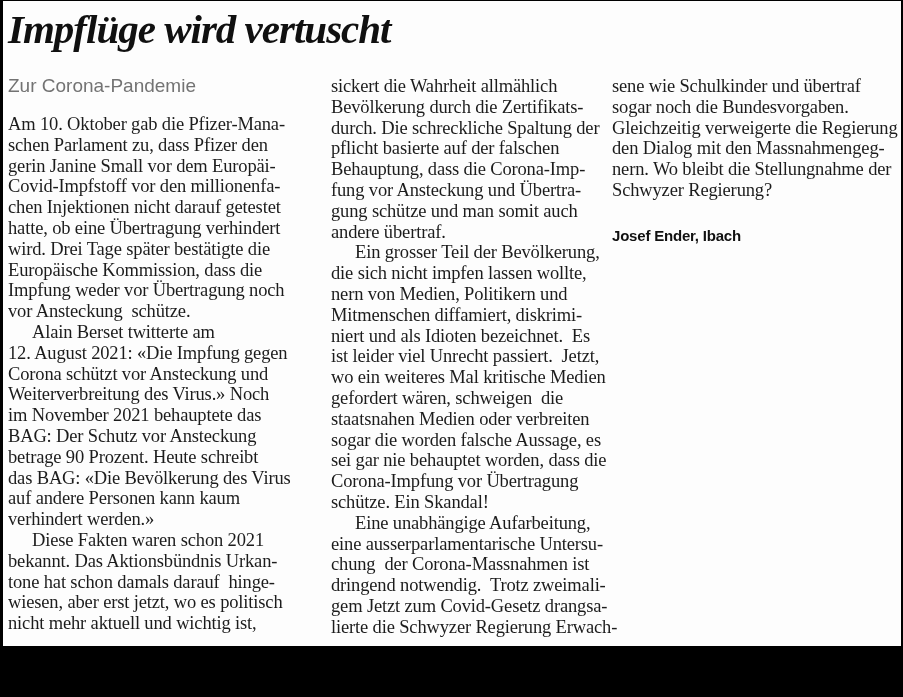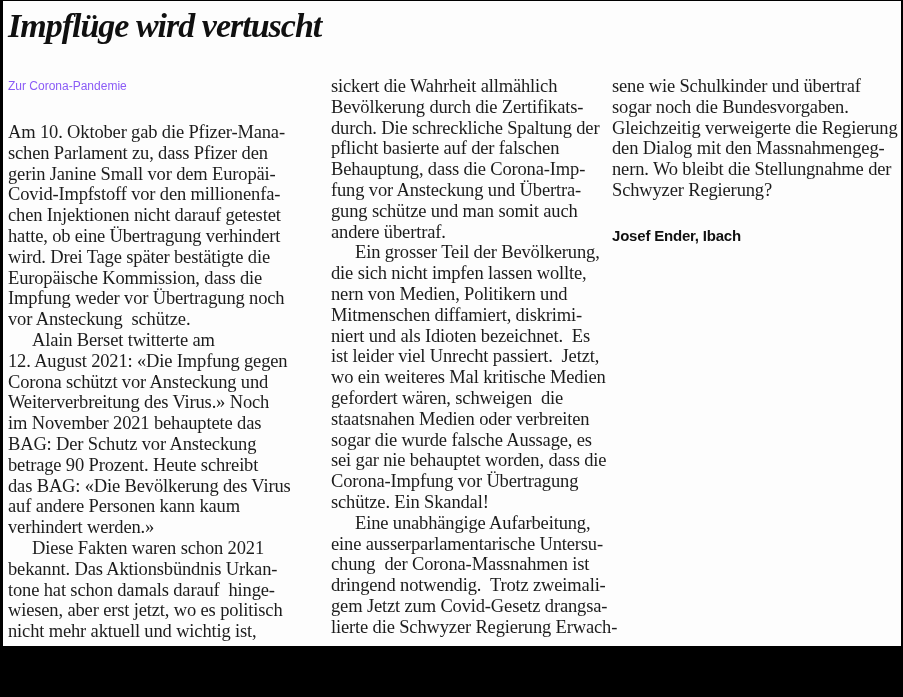--- a/index.html
+++ b/index.html
@@ -16,45 +16,45 @@
     width: 898px; height: 645px;
     background: #fdfdfd;
   }
   .headline {
     position: absolute;
     left: 5px; top: 6px;
     margin: 0;
     font-family: "Liberation Serif", serif;
     font-style: italic;
     font-weight: 700;
-    font-size: 34px;
+    font-size: 41px;
     line-height: 1.1;
     letter-spacing: -1px;
     color: #101010;
     white-space: nowrap;
   }
   .col {
     position: absolute;
     top: 75px;
     width: 296px;
     color: #1c1c1c;
     font-size: 18.5px;
     letter-spacing: -0.15px;
   }
   .col-1 { left: 5px; }
   .col-2 { left: 328px; }
   .col-3 { left: 609px; }
   .kicker {
     font-family: "Liberation Sans", sans-serif;
-    font-size: 12px;
+    font-size: 19px;
     line-height: 20px;
     letter-spacing: 0;
-    color: #8b5cf6;
+    color: #737373;
   }
-  .col-1 .lines { margin-top: 26px; }
+  .col-1 .lines { margin-top: 18px; }
   .line {
     line-height: 20.8px;
     white-space: pre;
   }
   .line.indent { padding-left: 24px; }
   .signature {
     margin-top: 26px;
     font-family: "Liberation Sans", sans-serif;
     font-weight: 700;
     font-size: 15px;
@@ -118,21 +118,21 @@
         <div class="line">andere übertraf.</div>
         <div class="line indent">Ein grosser Teil der Bevölkerung,</div>
         <div class="line">die sich nicht impfen lassen wollte,</div>
         <div class="line">nern von Medien, Politikern und</div>
         <div class="line">Mitmenschen diffamiert, diskrimi-</div>
         <div class="line">niert und als Idioten bezeichnet.  Es</div>
         <div class="line">ist leider viel Unrecht passiert.  Jetzt,</div>
         <div class="line">wo ein weiteres Mal kritische Medien</div>
         <div class="line">gefordert wären, schweigen  die</div>
         <div class="line">staatsnahen Medien oder verbreiten</div>
-        <div class="line">sogar die wurde falsche Aussage, es</div>
+        <div class="line">sogar die worden falsche Aussage, es</div>
         <div class="line">sei gar nie behauptet worden, dass die</div>
         <div class="line">Corona-Impfung vor Übertragung</div>
         <div class="line">schütze. Ein Skandal!</div>
         <div class="line indent">Eine unabhängige Aufarbeitung,</div>
         <div class="line">eine ausserparlamentarische Untersu-</div>
         <div class="line">chung  der Corona-Massnahmen ist</div>
         <div class="line">dringend notwendig.  Trotz zweimali-</div>
         <div class="line">gem Jetzt zum Covid-Gesetz drangsa-</div>
         <div class="line">lierte die Schwyzer Regierung Erwach-</div>
       </div>

